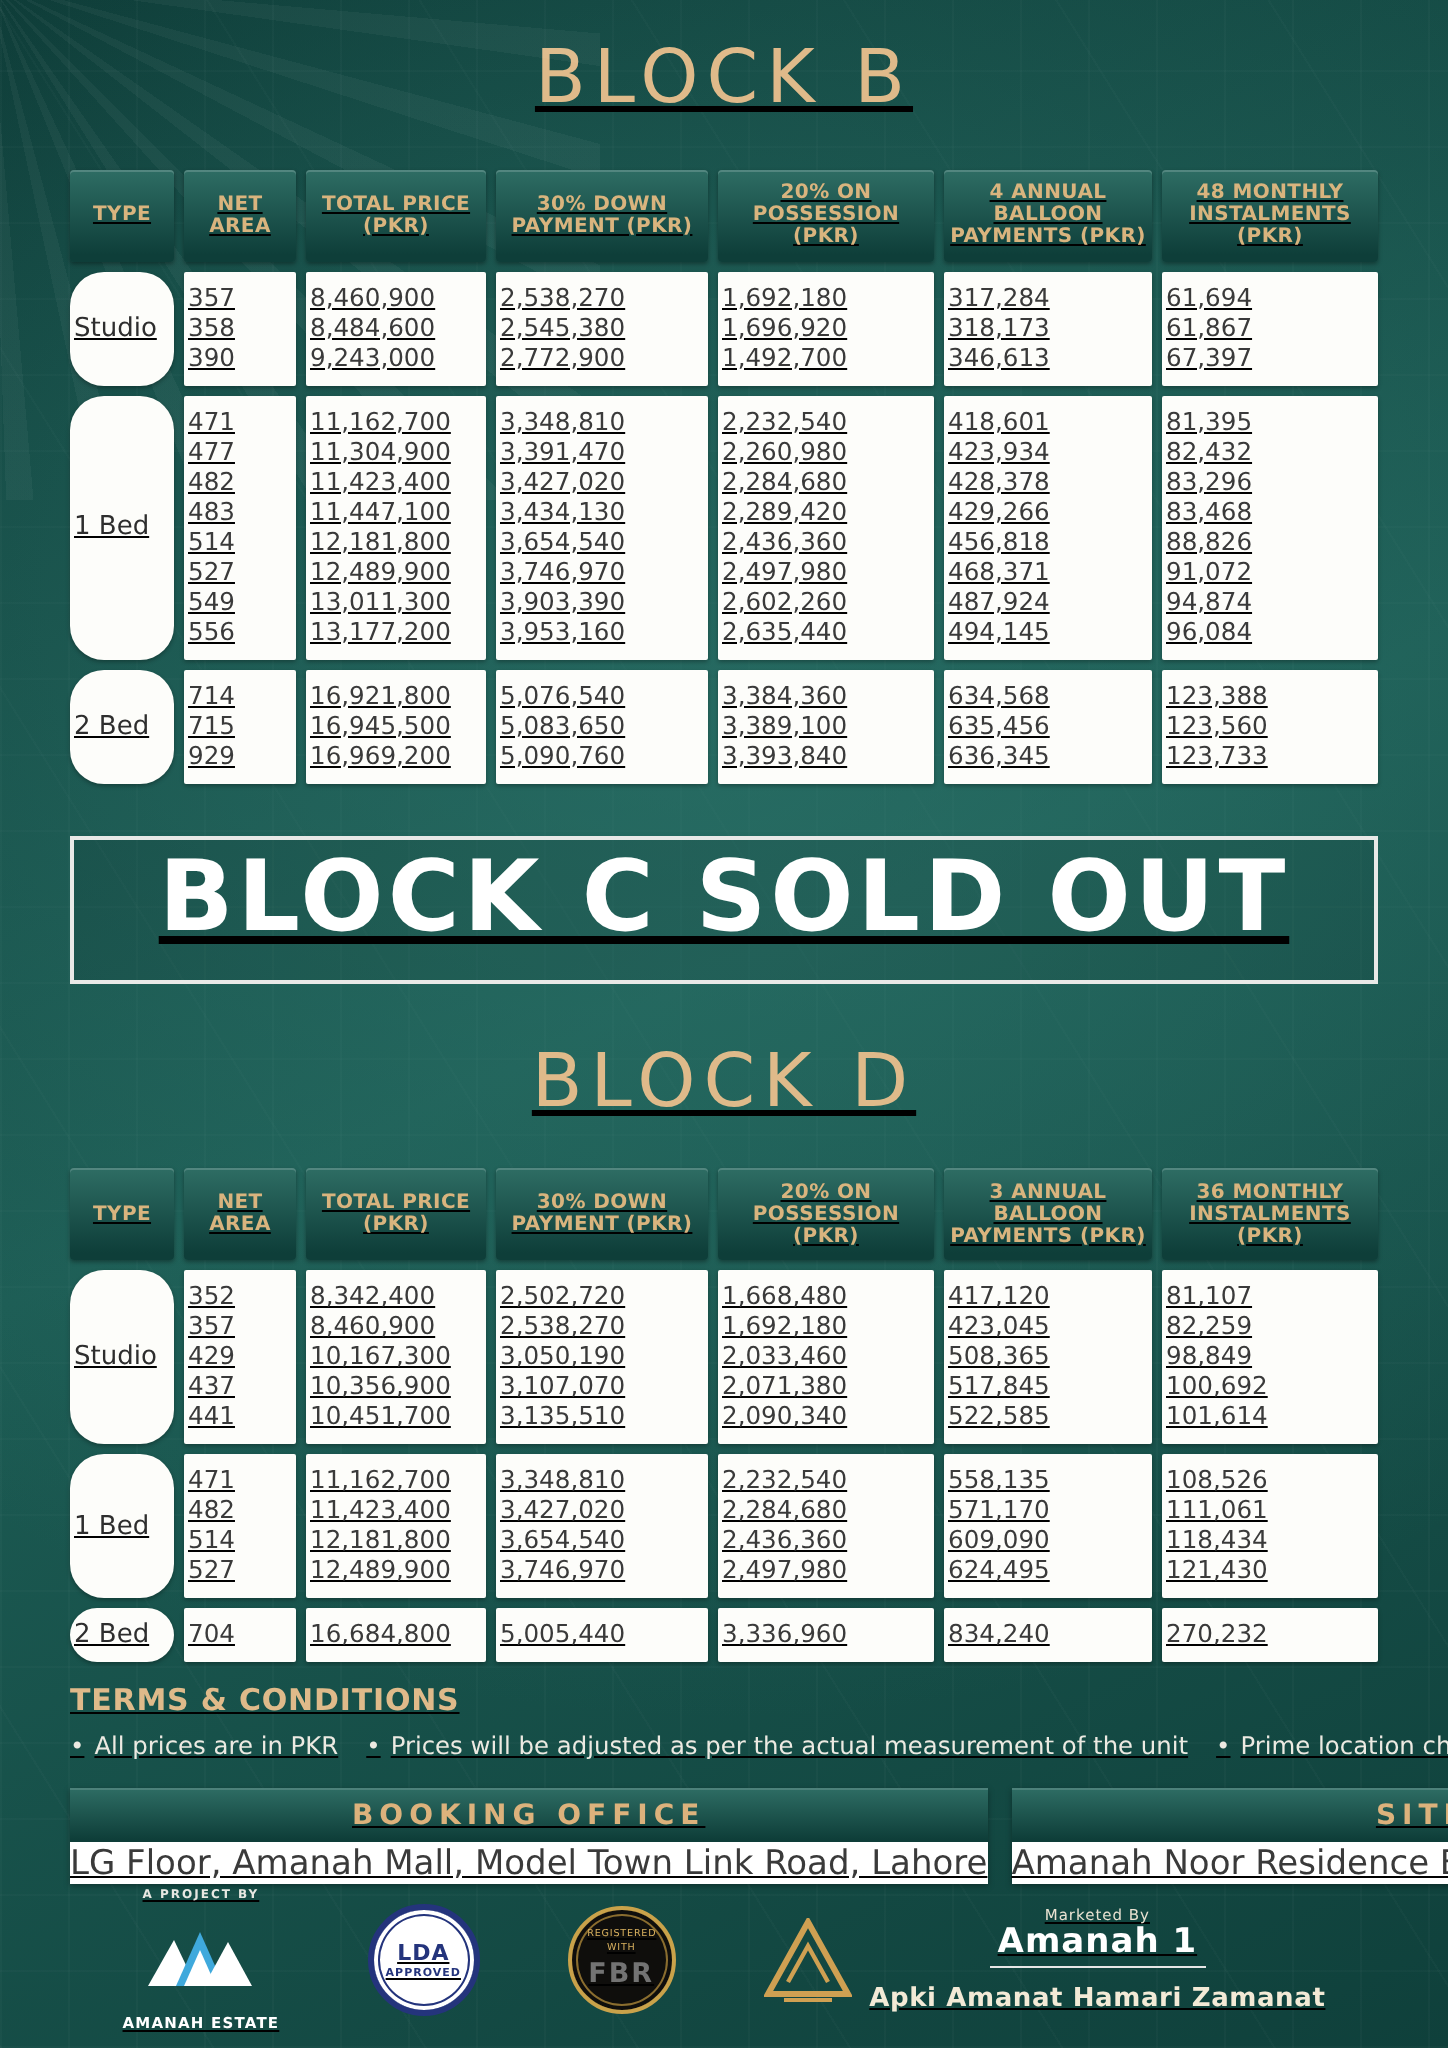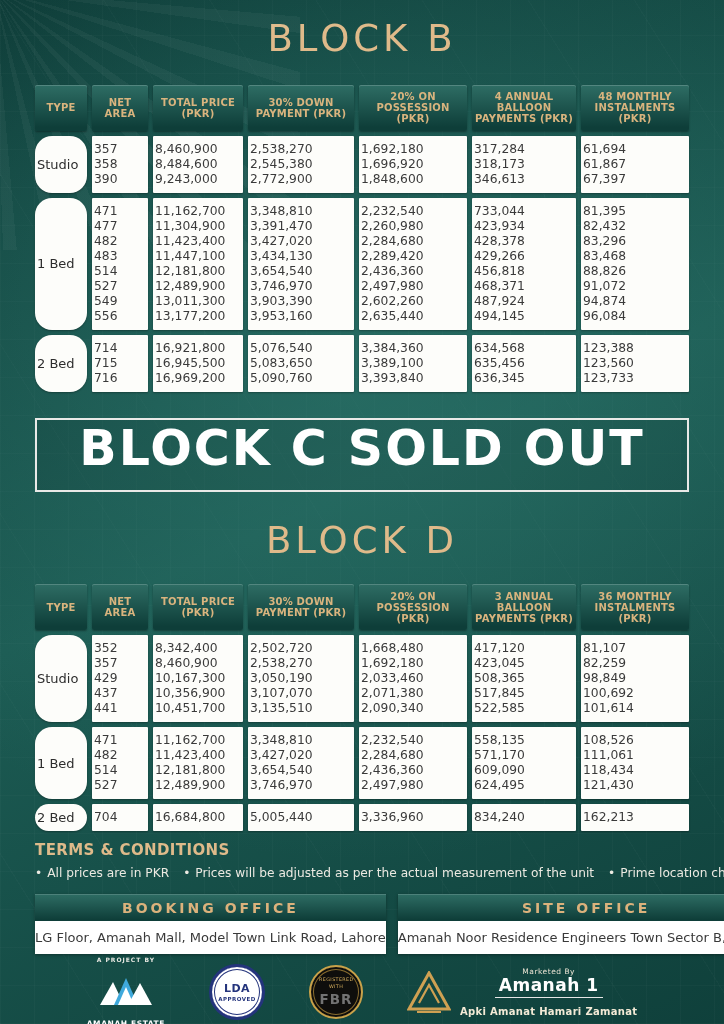--- a/index.html
+++ b/index.html
@@ -10,20 +10,21 @@
   }
   .page{
     position:relative;width:724px;height:1024px;overflow:hidden;
     display:flex;flex-direction:column;align-items:center;
     background-image:
       radial-gradient(ellipse 120% 70% at 50% 35%, rgba(49,124,114,0.55), rgba(10,40,37,0) 70%),
       repeating-linear-gradient(90deg, rgba(255,255,255,0.022) 0 1px, transparent 1px 34px),
       repeating-linear-gradient(0deg, rgba(255,255,255,0.018) 0 1px, transparent 1px 38px),
       repeating-linear-gradient(58deg, rgba(255,255,255,0.02) 0 1px, transparent 1px 90px),
       linear-gradient(155deg, #0d3a36 0%, #1c5b53 48%, #0f403b 100%);
+    text-decoration: underline;
   }
   .rays{
     position:absolute;top:0;left:0;width:300px;height:250px;pointer-events:none;
     background:repeating-conic-gradient(from 95deg at -2% -4%, rgba(255,255,255,0.05) 0deg 3deg, transparent 3deg 10deg);
     opacity:.75;
   }
   .block-title{
     margin:0;font-weight:400;color:#dfba8a;letter-spacing:4px;
     font-size:37px;line-height:1.15;text-align:center;
   }
@@ -66,22 +67,22 @@
   .term .dot{font-style:normal;color:#eceae2;}
   .offices{width:654px;margin-top:14px;display:flex;gap:12px;}
   .office{flex:1;display:flex;flex-direction:column;box-shadow:0 1px 3px rgba(0,0,0,0.35);}
   .office-head{
     height:27px;display:flex;align-items:center;justify-content:center;
     background:linear-gradient(180deg,#2e6d64 0%,#0e3e39 95%);
     color:#dcb27c;font-weight:bold;font-size:14px;letter-spacing:3px;
     box-shadow:inset 0 1px 0 rgba(255,255,255,0.15);
   }
   .office-addr{
-    height:33px;background:#ffffff;display:flex;align-items:center;justify-content:center;
-    color:#3a3a3a;font-size:13px;white-space:nowrap;
+    height:21px;background:#ffffff;display:flex;align-items:center;justify-content:center;
+    color:#3a3a3a;font-size:17px;white-space:nowrap;
   }
   .footer{
     width:100%;margin-top:8px;height:60px;
     display:flex;align-items:center;justify-content:center;gap:44px;
   }
   .logo-col{display:flex;flex-direction:column;align-items:center;gap:14px;}
   .tiny-cap{color:#e8e8e2;font-size:6px;letter-spacing:1px;font-weight:bold;}
   .estate-name{color:#ffffff;font-size:7.5px;font-weight:bold;letter-spacing:0.6px;}
   .badge{
     width:50px;height:50px;border-radius:50%;
@@ -91,21 +92,21 @@
   .lda .lda-txt{color:#24347c;font-weight:bold;font-size:11px;letter-spacing:0.5px;}
   .lda .lda-sub{color:#24347c;font-weight:bold;font-size:5.5px;letter-spacing:0.5px;}
   .fbr{background:#0f0e0c;border:2px solid #c9a24a;box-shadow:inset 0 0 0 2px #0f0e0c, inset 0 0 0 3px #8a6d2f;}
   .fbr .fbr-top{color:#d8b05e;font-size:4.8px;letter-spacing:0.4px;text-align:center;width:34px;line-height:1.3;}
   .fbr .fbr-name{color:#737373;font-weight:bold;font-size:13.5px;letter-spacing:1px;}
   .amanah1{display:flex;align-items:center;gap:9px;}
   .amanah1-text{display:flex;flex-direction:column;align-items:center;}
   .mk-by{color:#e9e2d2;font-size:7.5px;letter-spacing:0.5px;}
   .am1-name{color:#ffffff;font-size:17px;font-weight:bold;letter-spacing:0.5px;line-height:1.15;
     border-bottom:1px solid #e6e6e6;padding:0 4px 1px 4px;}
-  .am1-slogan{color:#f3ead6;font-size:10px;font-weight:bold;letter-spacing:0.3px;margin-top:8px;}
+  .am1-slogan{color:#f3ead6;font-size:13px;font-weight:bold;letter-spacing:0.3px;margin-top:8px;}
 </style>
 </head>
 <body>
 
 <div class="page">
   <div class="rays"></div>
 
   <h1 id="titleB" class="block-title">BLOCK B</h1>
 
   <div class="price-table">
@@ -128,21 +129,21 @@
         <div class="line">9,243,000</div>
       </div>
       <div class="cell">
         <div class="line">2,538,270</div>
         <div class="line">2,545,380</div>
         <div class="line">2,772,900</div>
       </div>
       <div class="cell">
         <div class="line">1,692,180</div>
         <div class="line">1,696,920</div>
-        <div class="line">1,848,600</div>
+        <div class="line">1,492,700</div>
       </div>
       <div class="cell">
         <div class="line">317,284</div>
         <div class="line">318,173</div>
         <div class="line">346,613</div>
       </div>
       <div class="cell">
         <div class="line">61,694</div>
         <div class="line">61,867</div>
         <div class="line">67,397</div>
@@ -182,21 +183,21 @@
         <div class="line">2,232,540</div>
         <div class="line">2,260,980</div>
         <div class="line">2,284,680</div>
         <div class="line">2,289,420</div>
         <div class="line">2,436,360</div>
         <div class="line">2,497,980</div>
         <div class="line">2,602,260</div>
         <div class="line">2,635,440</div>
       </div>
       <div class="cell">
-        <div class="line">733,044</div>
+        <div class="line">418,601</div>
         <div class="line">423,934</div>
         <div class="line">428,378</div>
         <div class="line">429,266</div>
         <div class="line">456,818</div>
         <div class="line">468,371</div>
         <div class="line">487,924</div>
         <div class="line">494,145</div>
       </div>
       <div class="cell">
         <div class="line">81,395</div>
@@ -205,21 +206,21 @@
         <div class="line">83,468</div>
         <div class="line">88,826</div>
         <div class="line">91,072</div>
         <div class="line">94,874</div>
         <div class="line">96,084</div>
       </div>
       <div class="cell type-cell">2 Bed</div>
       <div class="cell">
         <div class="line">714</div>
         <div class="line">715</div>
-        <div class="line">716</div>
+        <div class="line">929</div>
       </div>
       <div class="cell">
         <div class="line">16,921,800</div>
         <div class="line">16,945,500</div>
         <div class="line">16,969,200</div>
       </div>
       <div class="cell">
         <div class="line">5,076,540</div>
         <div class="line">5,083,650</div>
         <div class="line">5,090,760</div>
@@ -345,21 +346,21 @@
       <div class="cell">
         <div class="line">5,005,440</div>
       </div>
       <div class="cell">
         <div class="line">3,336,960</div>
       </div>
       <div class="cell">
         <div class="line">834,240</div>
       </div>
       <div class="cell">
-        <div class="line">162,213</div>
+        <div class="line">270,232</div>
       </div>
     </div>
 
   <div class="terms">
     <div class="terms-heading">TERMS &amp; CONDITIONS</div>
     <div class="terms-items">
       <span class="term">
           <i class="dot">•</i>
           <span>All prices are in PKR</span>
         </span>

